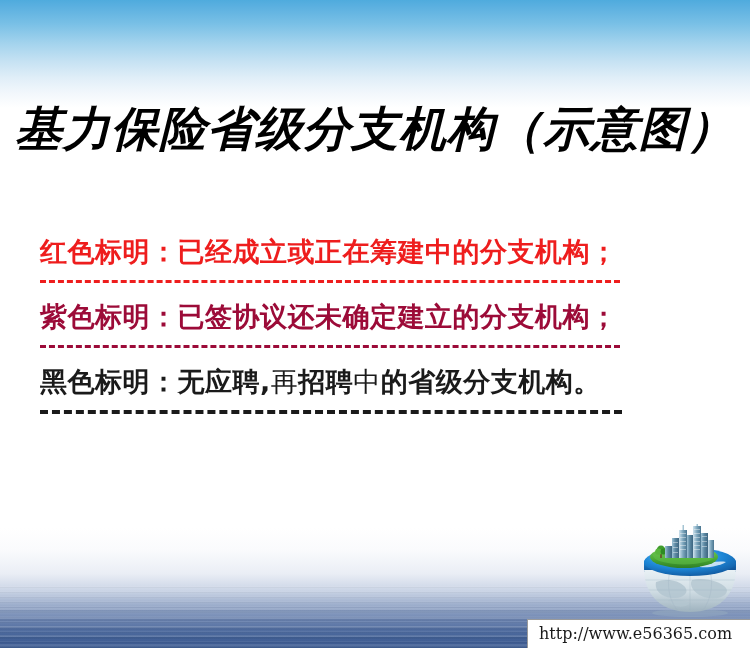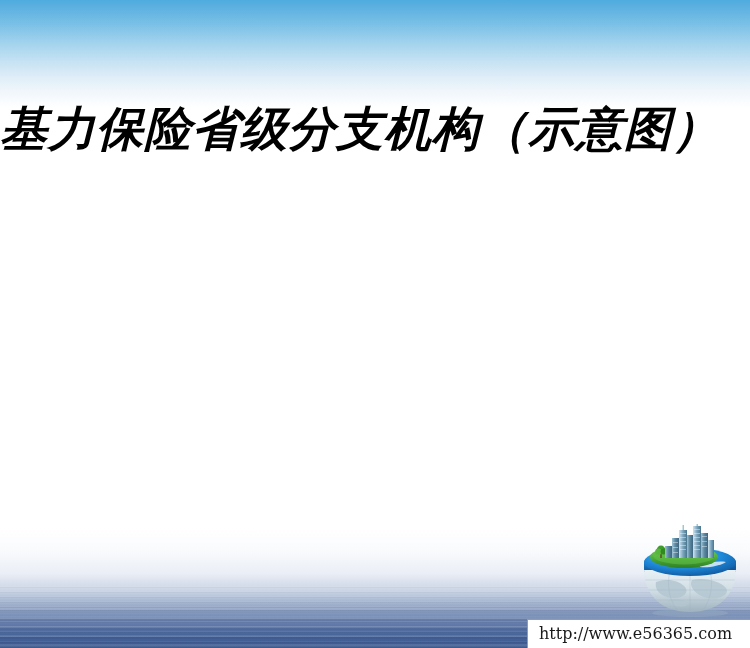--- a/index.html
+++ b/index.html
@@ -89,21 +89,21 @@
         rgba(255,255,255,0) 9px);
     pointer-events: none;
   }
 
   
   .title {
     position: absolute;
     left: 0;
     top: 98px;
     width: 750px;
-    text-align: left;
+    text-align: center;
     font-family: "DejaVu Serif", "Liberation Serif", serif;
     font-size: 47px;
     font-weight: bold;
     font-style: italic;
     letter-spacing: 1px;
     color: #000000;
     white-space: nowrap;
   }
 
   
@@ -190,20 +190,38 @@
 
   <div class="sky-band"></div>
 
   <div class="ocean-band">
     <div class="ocean-waves"></div>
     <div class="ocean-waves2"></div>
   </div>
 
   <div class="title">基力保险省级分支机构（示意图）</div>
 
+  <div class="legend">
+
+    <div class="legend-row">
+      <div class="legend-text red">红色标明：已经成立或正在筹建中的分支机构；</div>
+      <div class="divider red"></div>
+    </div>
+
+    <div class="legend-row">
+      <div class="legend-text purple">紫色标明：已签协议还未确定建立的分支机构；</div>
+      <div class="divider purple"></div>
+    </div>
+
+    <div class="legend-row">
+      <div class="legend-text black"><span>黑色标明：无应聘,</span><span class="light">再</span><span>招聘</span><span class="light">中</span><span>的省级分支机构。</span></div>
+      <div class="divider black"></div>
+    </div>
+
+  </div>
 
   <div class="globe-logo">
     <svg width="112" height="94" viewBox="0 0 112 94" xmlns="http://www.w3.org/2000/svg">
       <defs>
         <radialGradient id="gGlobeTop" cx="42%" cy="30%" r="80%">
           <stop offset="0%" stop-color="#6ad0f7"></stop>
           <stop offset="55%" stop-color="#1d86d6"></stop>
           <stop offset="100%" stop-color="#0e4f93"></stop>
         </radialGradient>
         <linearGradient id="gGlobeBottom" x1="0" y1="0" x2="0" y2="1">

